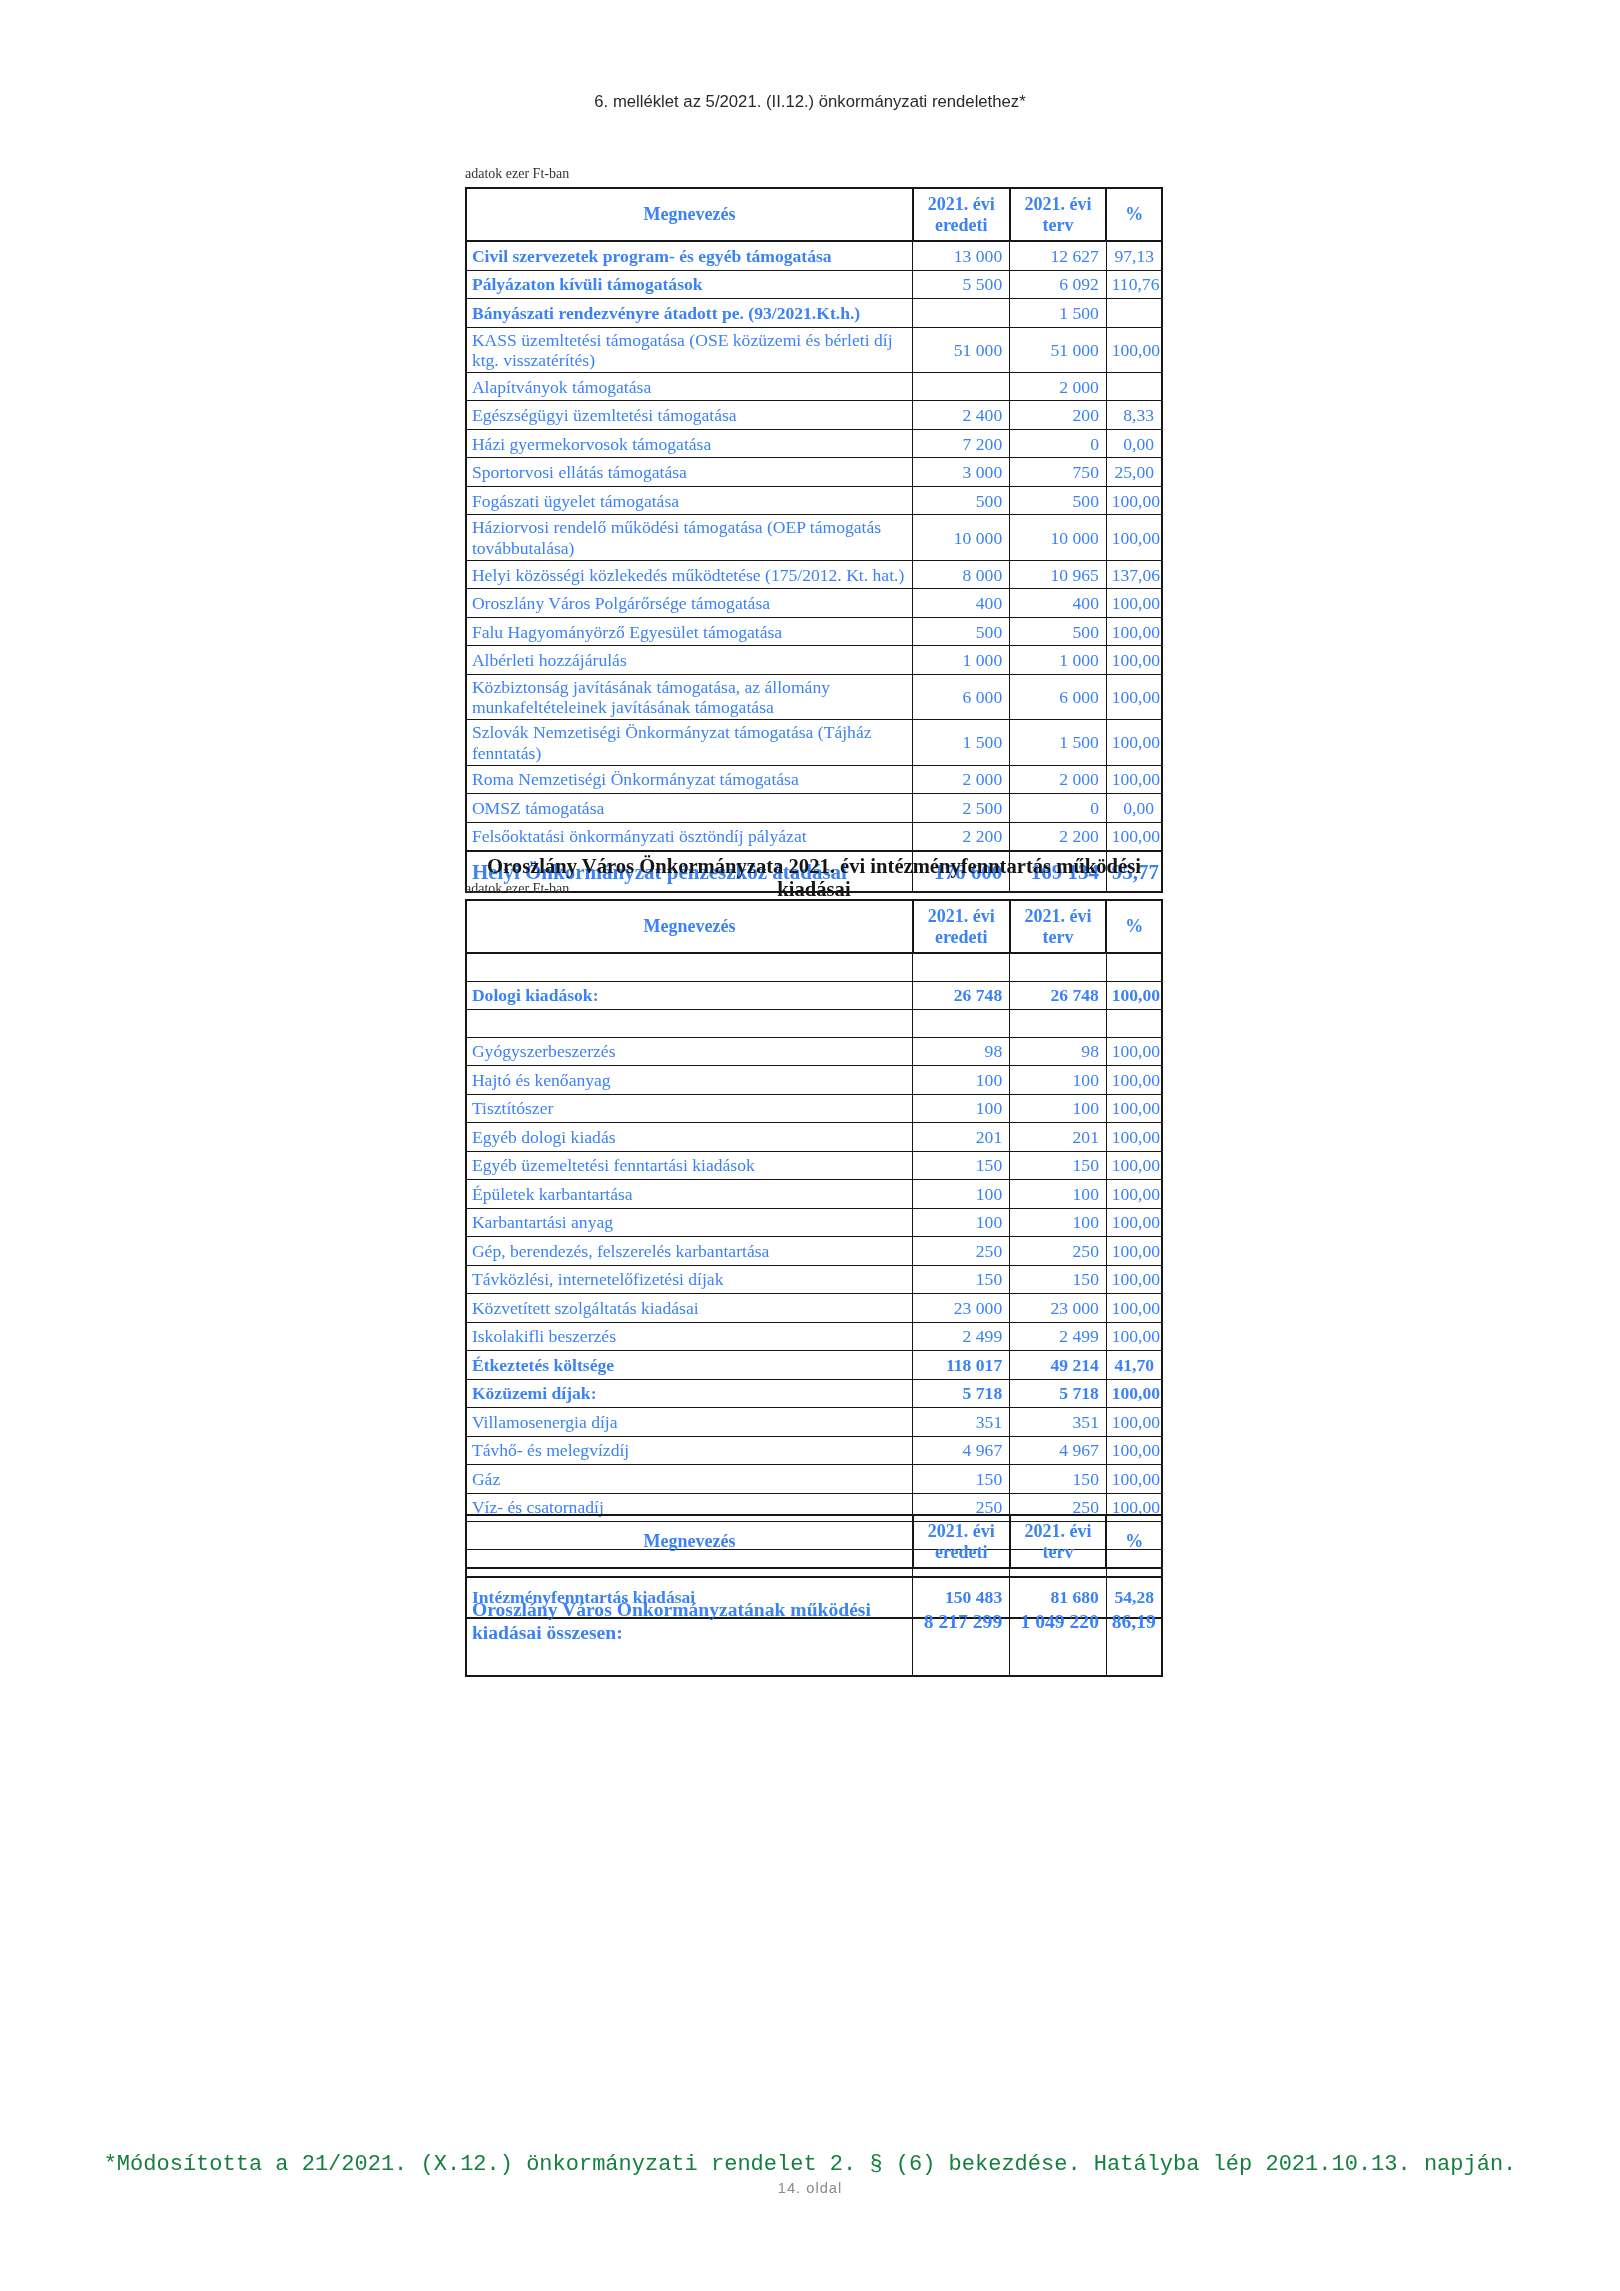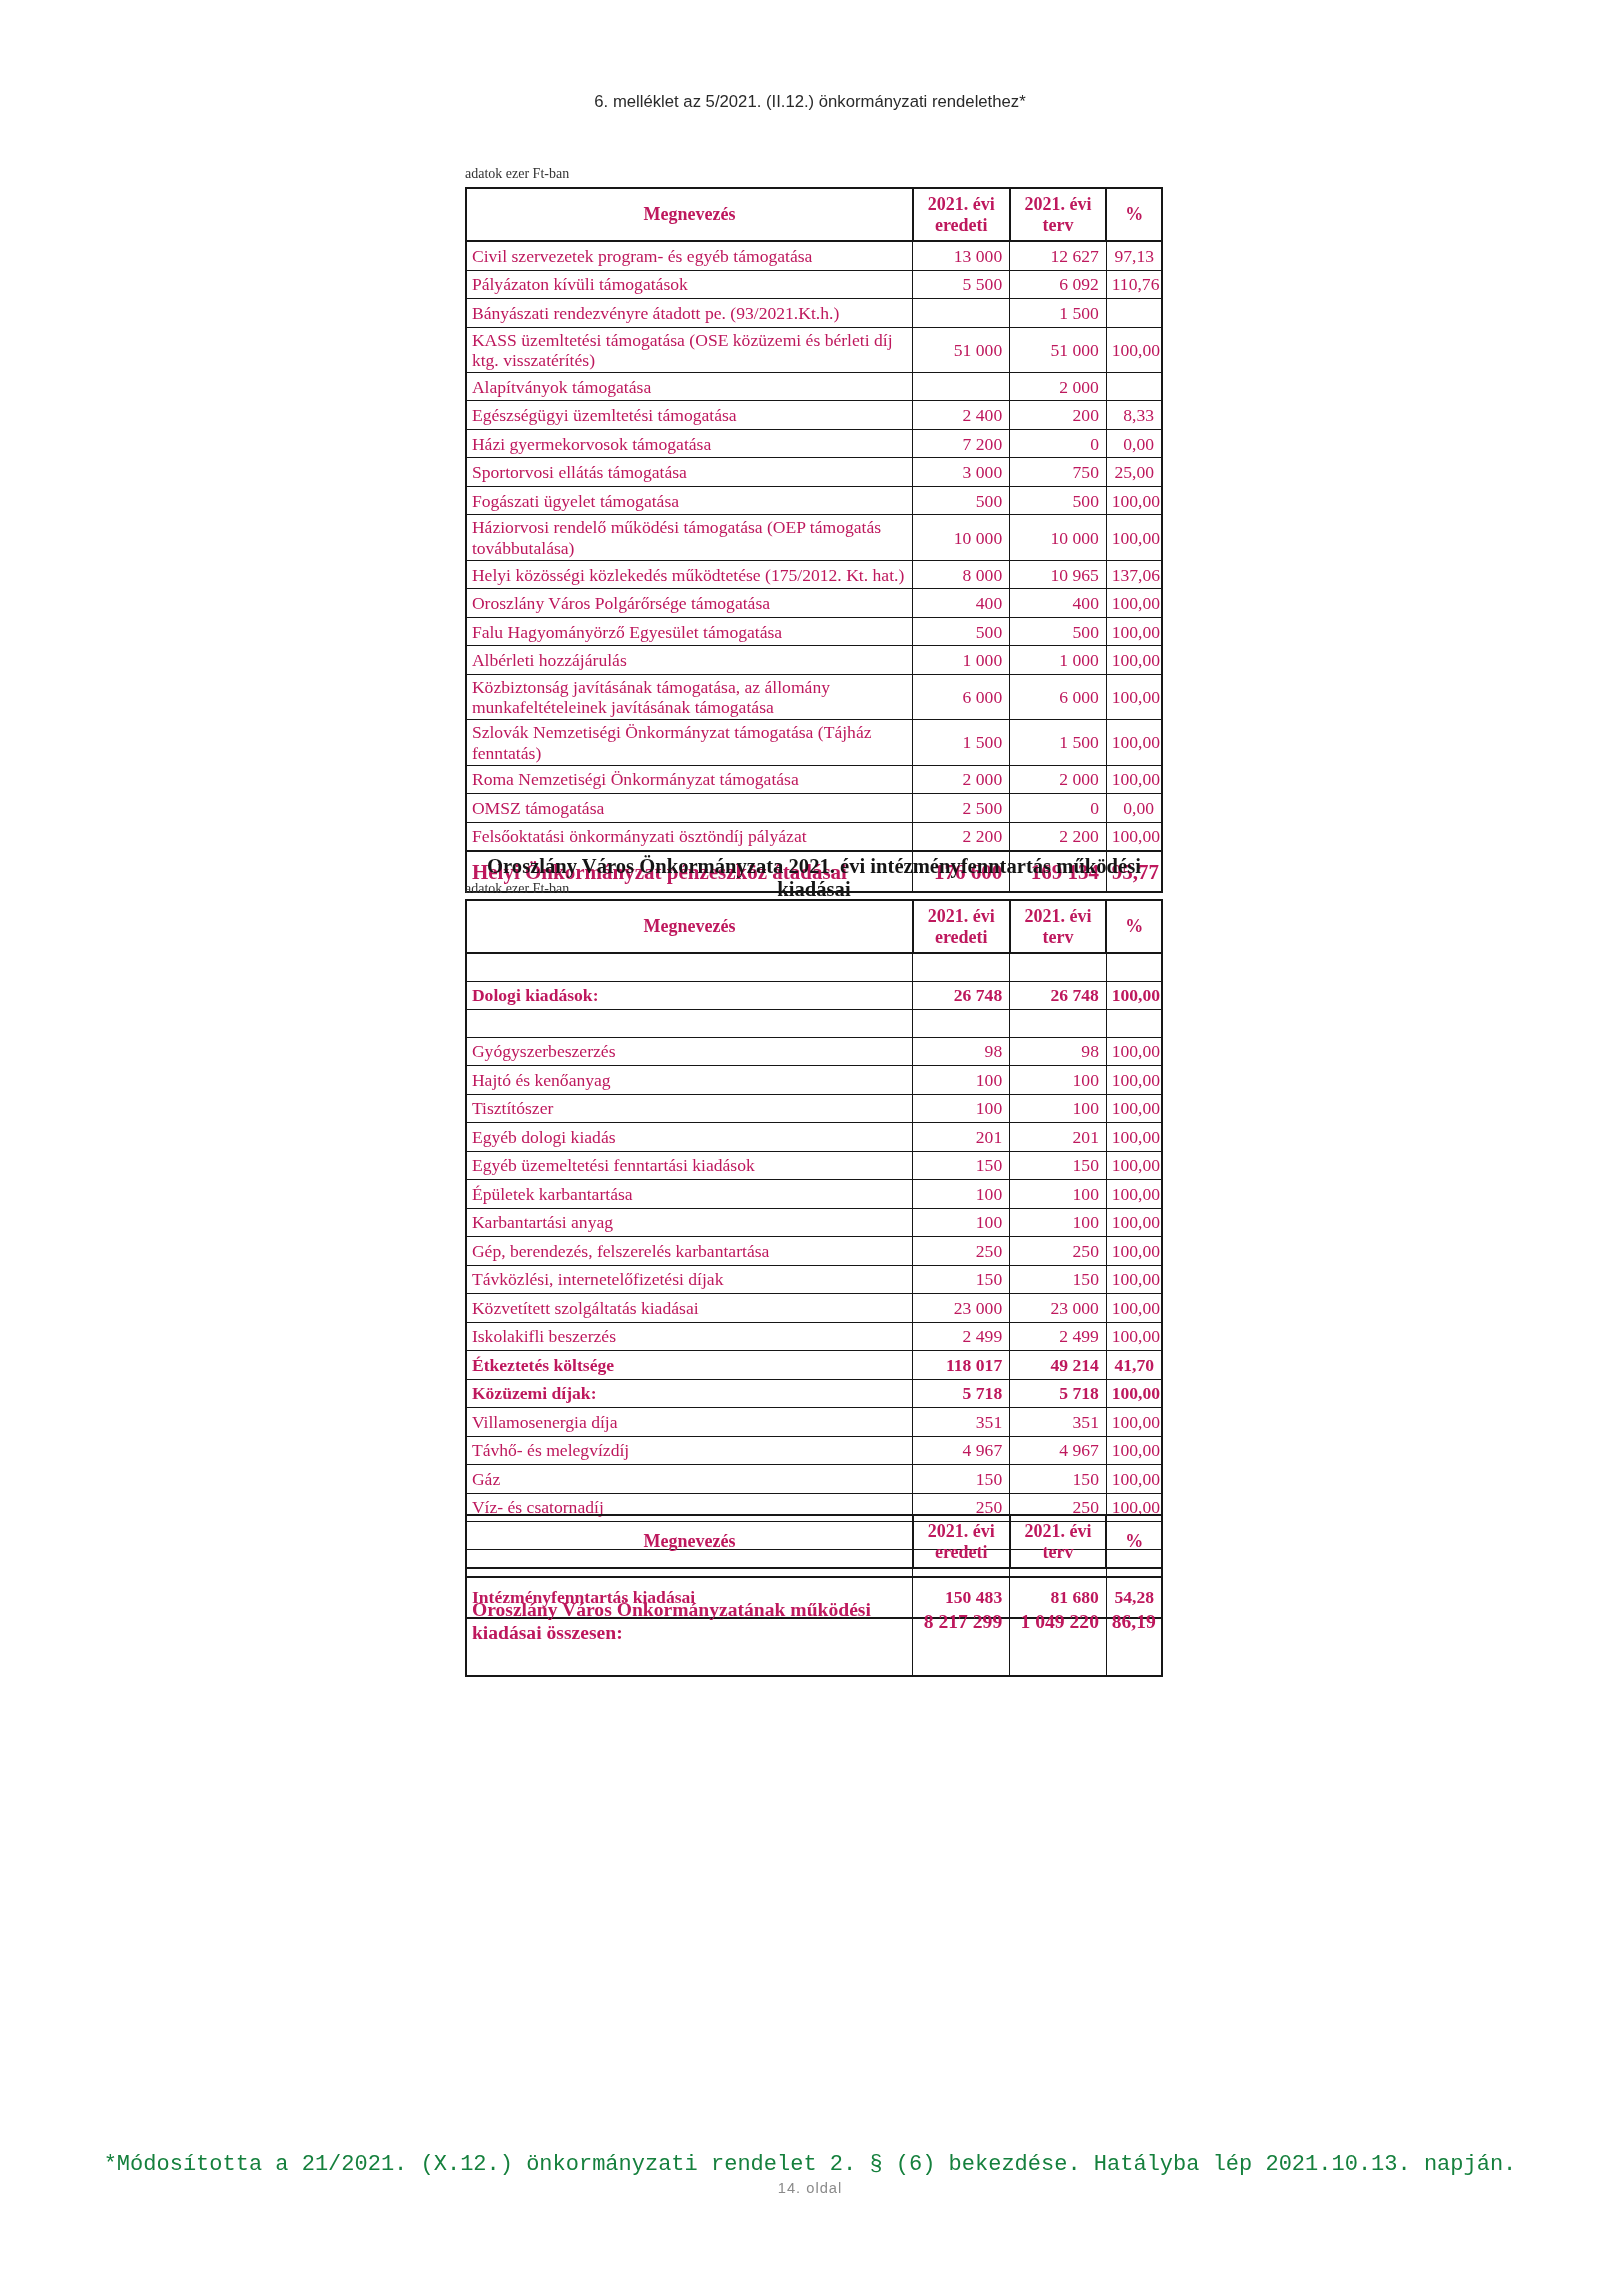--- a/index.html
+++ b/index.html
@@ -30,38 +30,38 @@
   #t1-note{top:166px;}
   #t2-note{top:881px;}
   .tbl-wrap{position:absolute;left:465px;width:698px;}
   #t1-wrap{top:187px;}
   #t2-wrap{top:899px;}
   #t3-wrap{top:1514px;}
   table.doc-table{
     border-collapse:collapse;table-layout:fixed;width:100%;
     border:2.9px solid #161616;
     font-family:"Liberation Serif", serif;
-    font-size:17.6px;line-height:1.15;color:#be185d;
+    font-size:17.6px;line-height:1.15;color:#3b82f6;
   }
   col.w-name{width:64.2%;}
   col.w-num{width:13.9%;}
   col.w-pct{width:8.0%;}
   .doc-table th{
     border:2px solid #161616;border-bottom:2.9px solid #161616;
     font-weight:bold;text-align:center;vertical-align:middle;
     height:47px;font-size:18px;padding:2px 3.9px;
   }
   .doc-table td{
     border:1.5px solid #161616;
     padding:2px 4.9px;vertical-align:middle;height:23.5px;
   }
   .doc-table td.c-name{text-align:left;}
   .doc-table td.c-num{text-align:right;padding-right:6.9px;}
   tr.bold td{font-weight:bold;border-radius:11px;}
-  tr.boldname td.c-name{font-weight:normal;margin-top:40px;}
+  tr.boldname td.c-name{font-weight:bold;margin-top:40px;}
   tr.total-row td{border-top:2.9px solid #161616;font-weight:bold;height:35px;}
   tr.big td{font-size:21px;}
   tr.tall td{height:102px;font-size:19.6px;}
   tr.empty-row td{height:22.5px;}
   .footnote{
     position:absolute;top:2152px;left:98px;width:1424px;
     text-align:center;
     font-family:Liberation Mono, monospace;
     font-size:22px;color:#15803d;
   }

